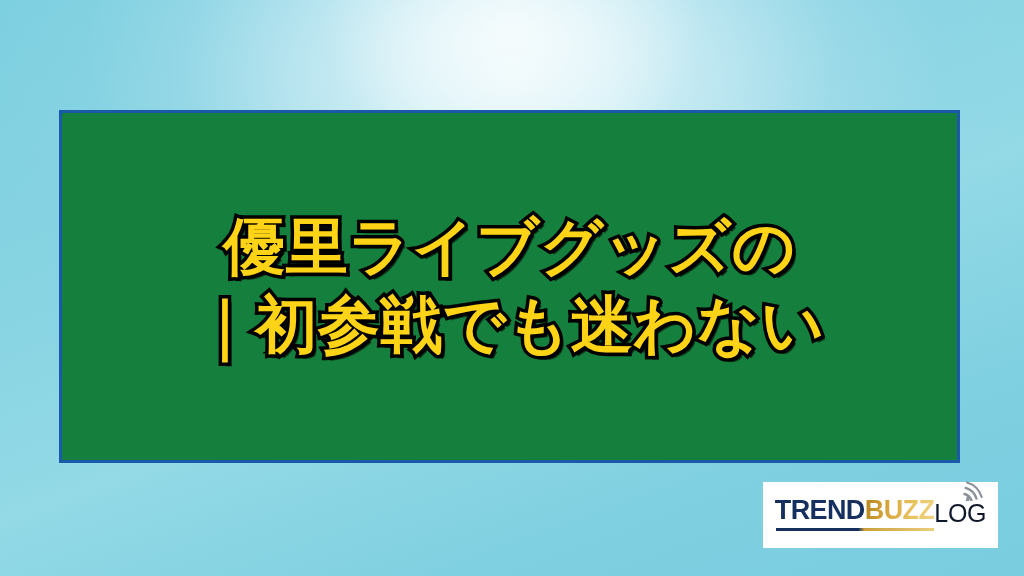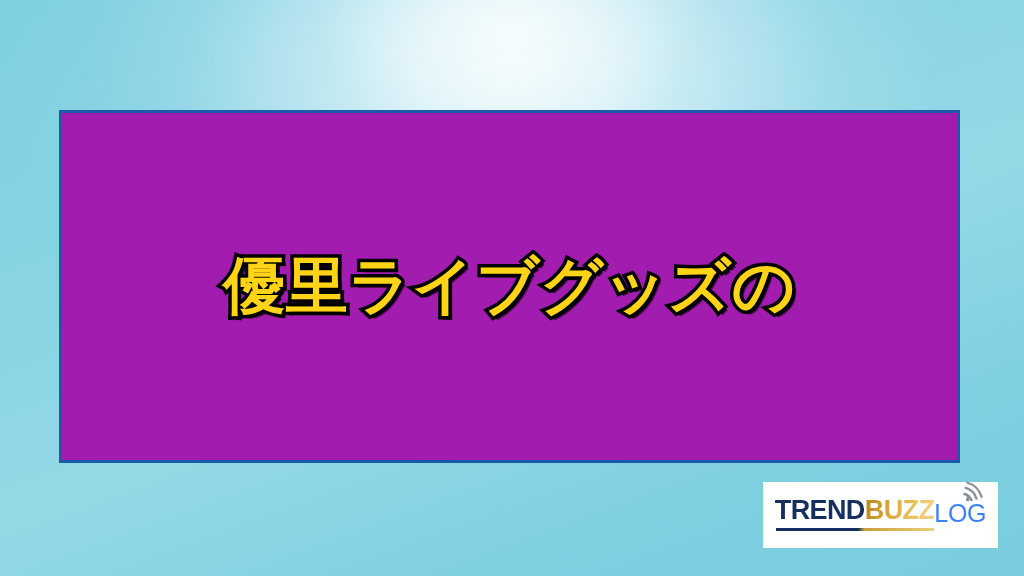--- a/index.html
+++ b/index.html
@@ -48,21 +48,21 @@
                 rgba(255,255,255,0.0) 78%);
   }
 
   
   .title-card {
     position: absolute;
     left: 59px;
     top: 110px;
     width: 901px;
     height: 353px;
-    background: #a21caf;
+    background: #15803d;
     border: 3px solid #1a5aa8;
     box-sizing: border-box;
     display: flex;
     flex-direction: column;
     align-items: center;
     justify-content: center;
   }
 
   .title-stack {
     display: flex;
@@ -133,21 +133,21 @@
     right: 0px;
     bottom: -5px;
     height: 3px;
     background: linear-gradient(90deg, #15305e 0%, #15305e 52%, #caa03a 56%, #eccf7e 100%);
   }
   .logo-log {
     font-family: "Liberation Sans", "DejaVu Sans", sans-serif;
     font-weight: 400;
     font-size: 25px;
     letter-spacing: -0.3px;
-    color: #3b82f6;
+    color: #0f172a;
     margin-left: 0;
     line-height: 1;
   }
   .logo-signal {
     position: absolute;
     right: -2px;
     top: -16px;
     width: 26px;
     height: 22px;
   }
@@ -157,20 +157,21 @@
 
 <div id="canvas">
 
   <div class="bg-base"></div>
   <div class="bg-glow"></div>
   <div class="bg-glow-2"></div>
 
   <div class="title-card">
     <div class="title-stack">
       <div class="title-line">優里ライブグッズの</div>
+      <div class="title-line">｜初参戦でも迷わない</div>
     </div>
   </div>
 
   <div class="logo-card">
     <div class="logo-inner">
       <span class="logo-wordmark">
         <span class="logo-trend">TREND</span><span class="logo-buzz">BUZZ</span>
         <span class="logo-underline"></span>
       </span>
       <span class="logo-log">LOG</span>

